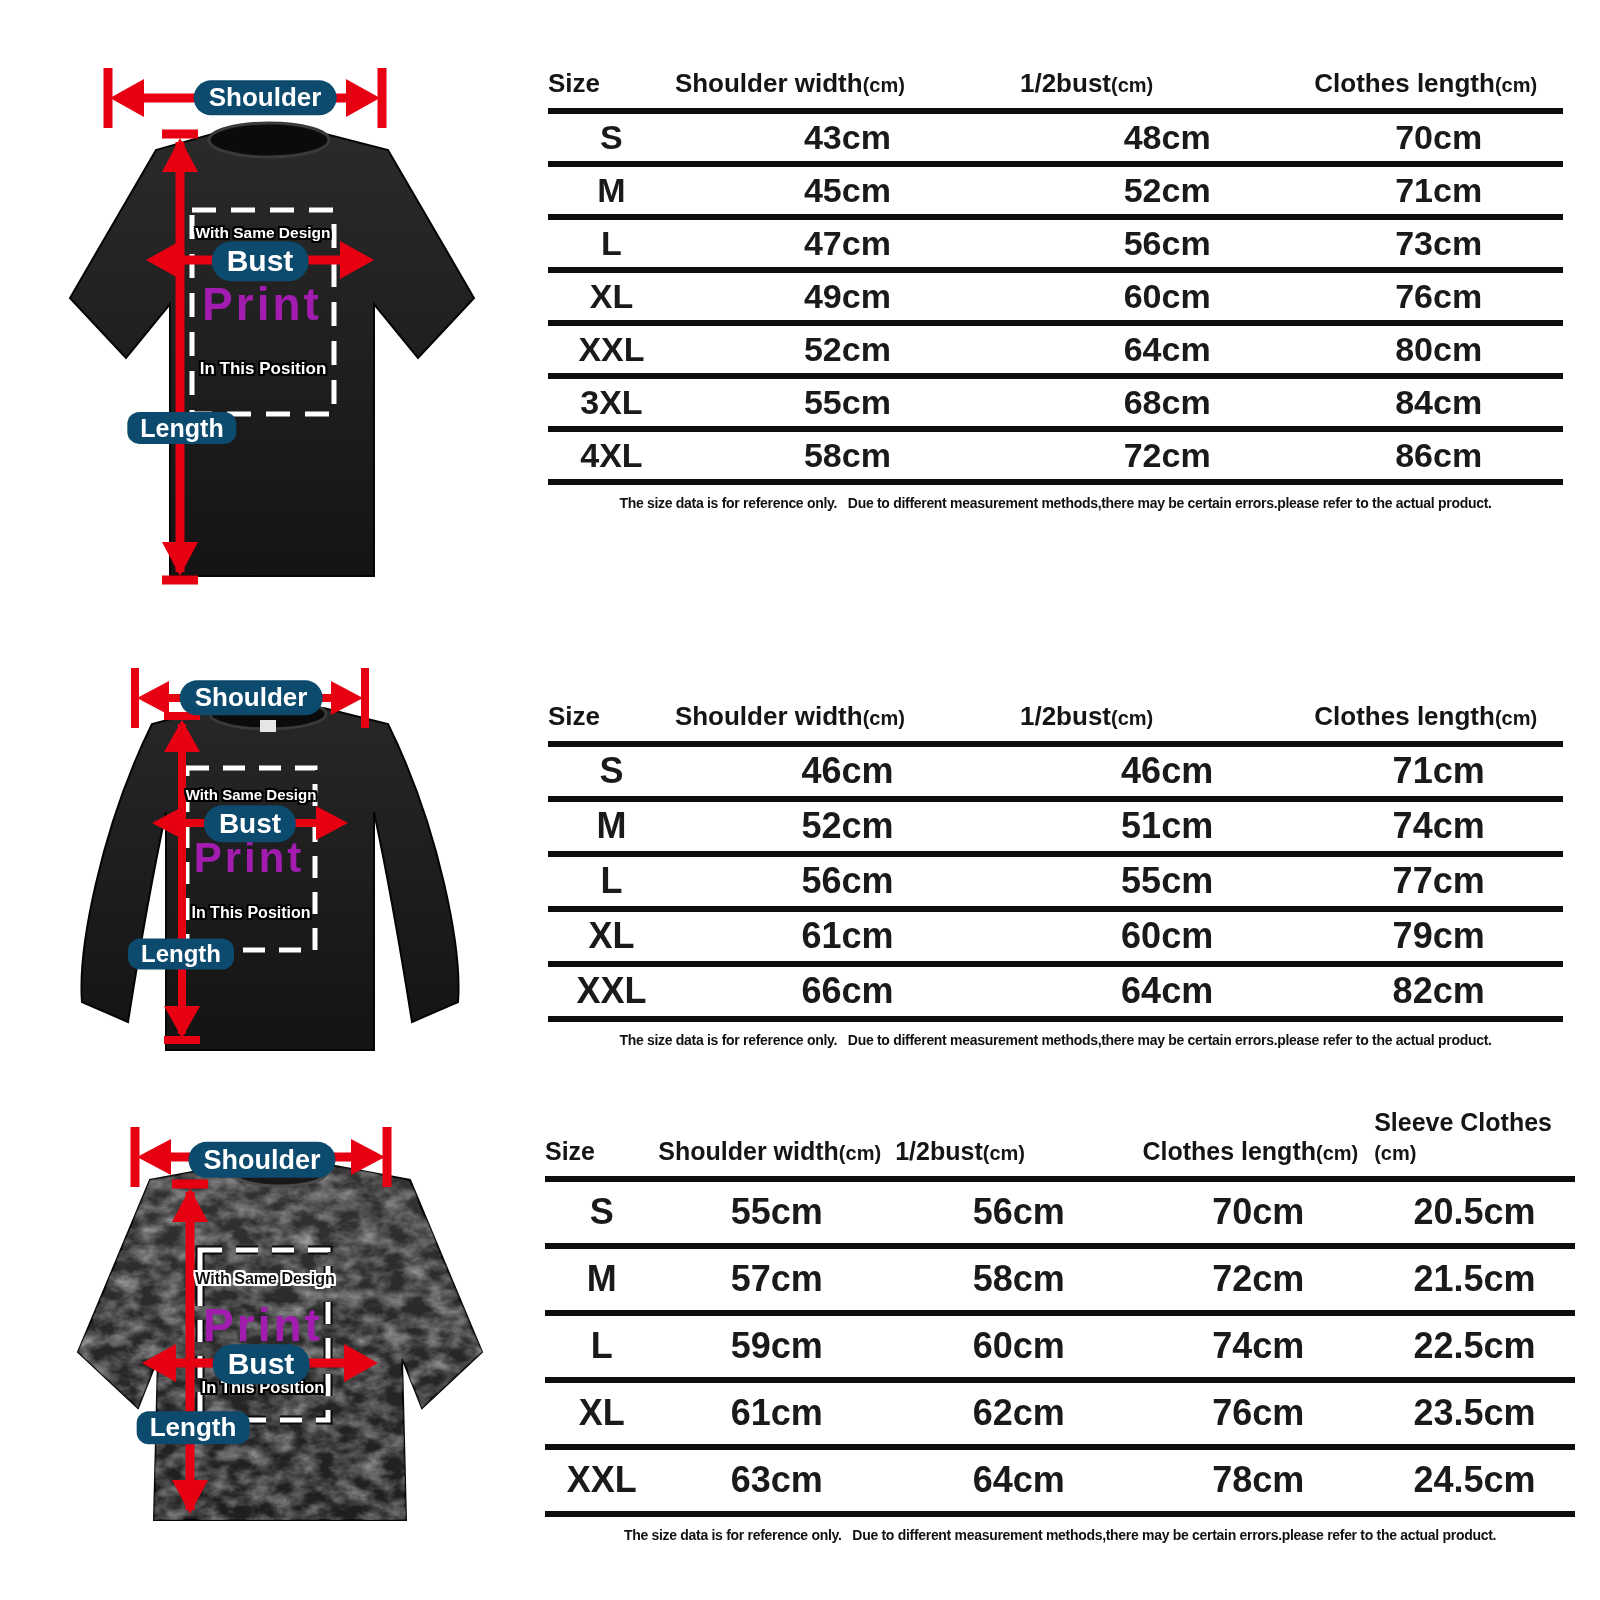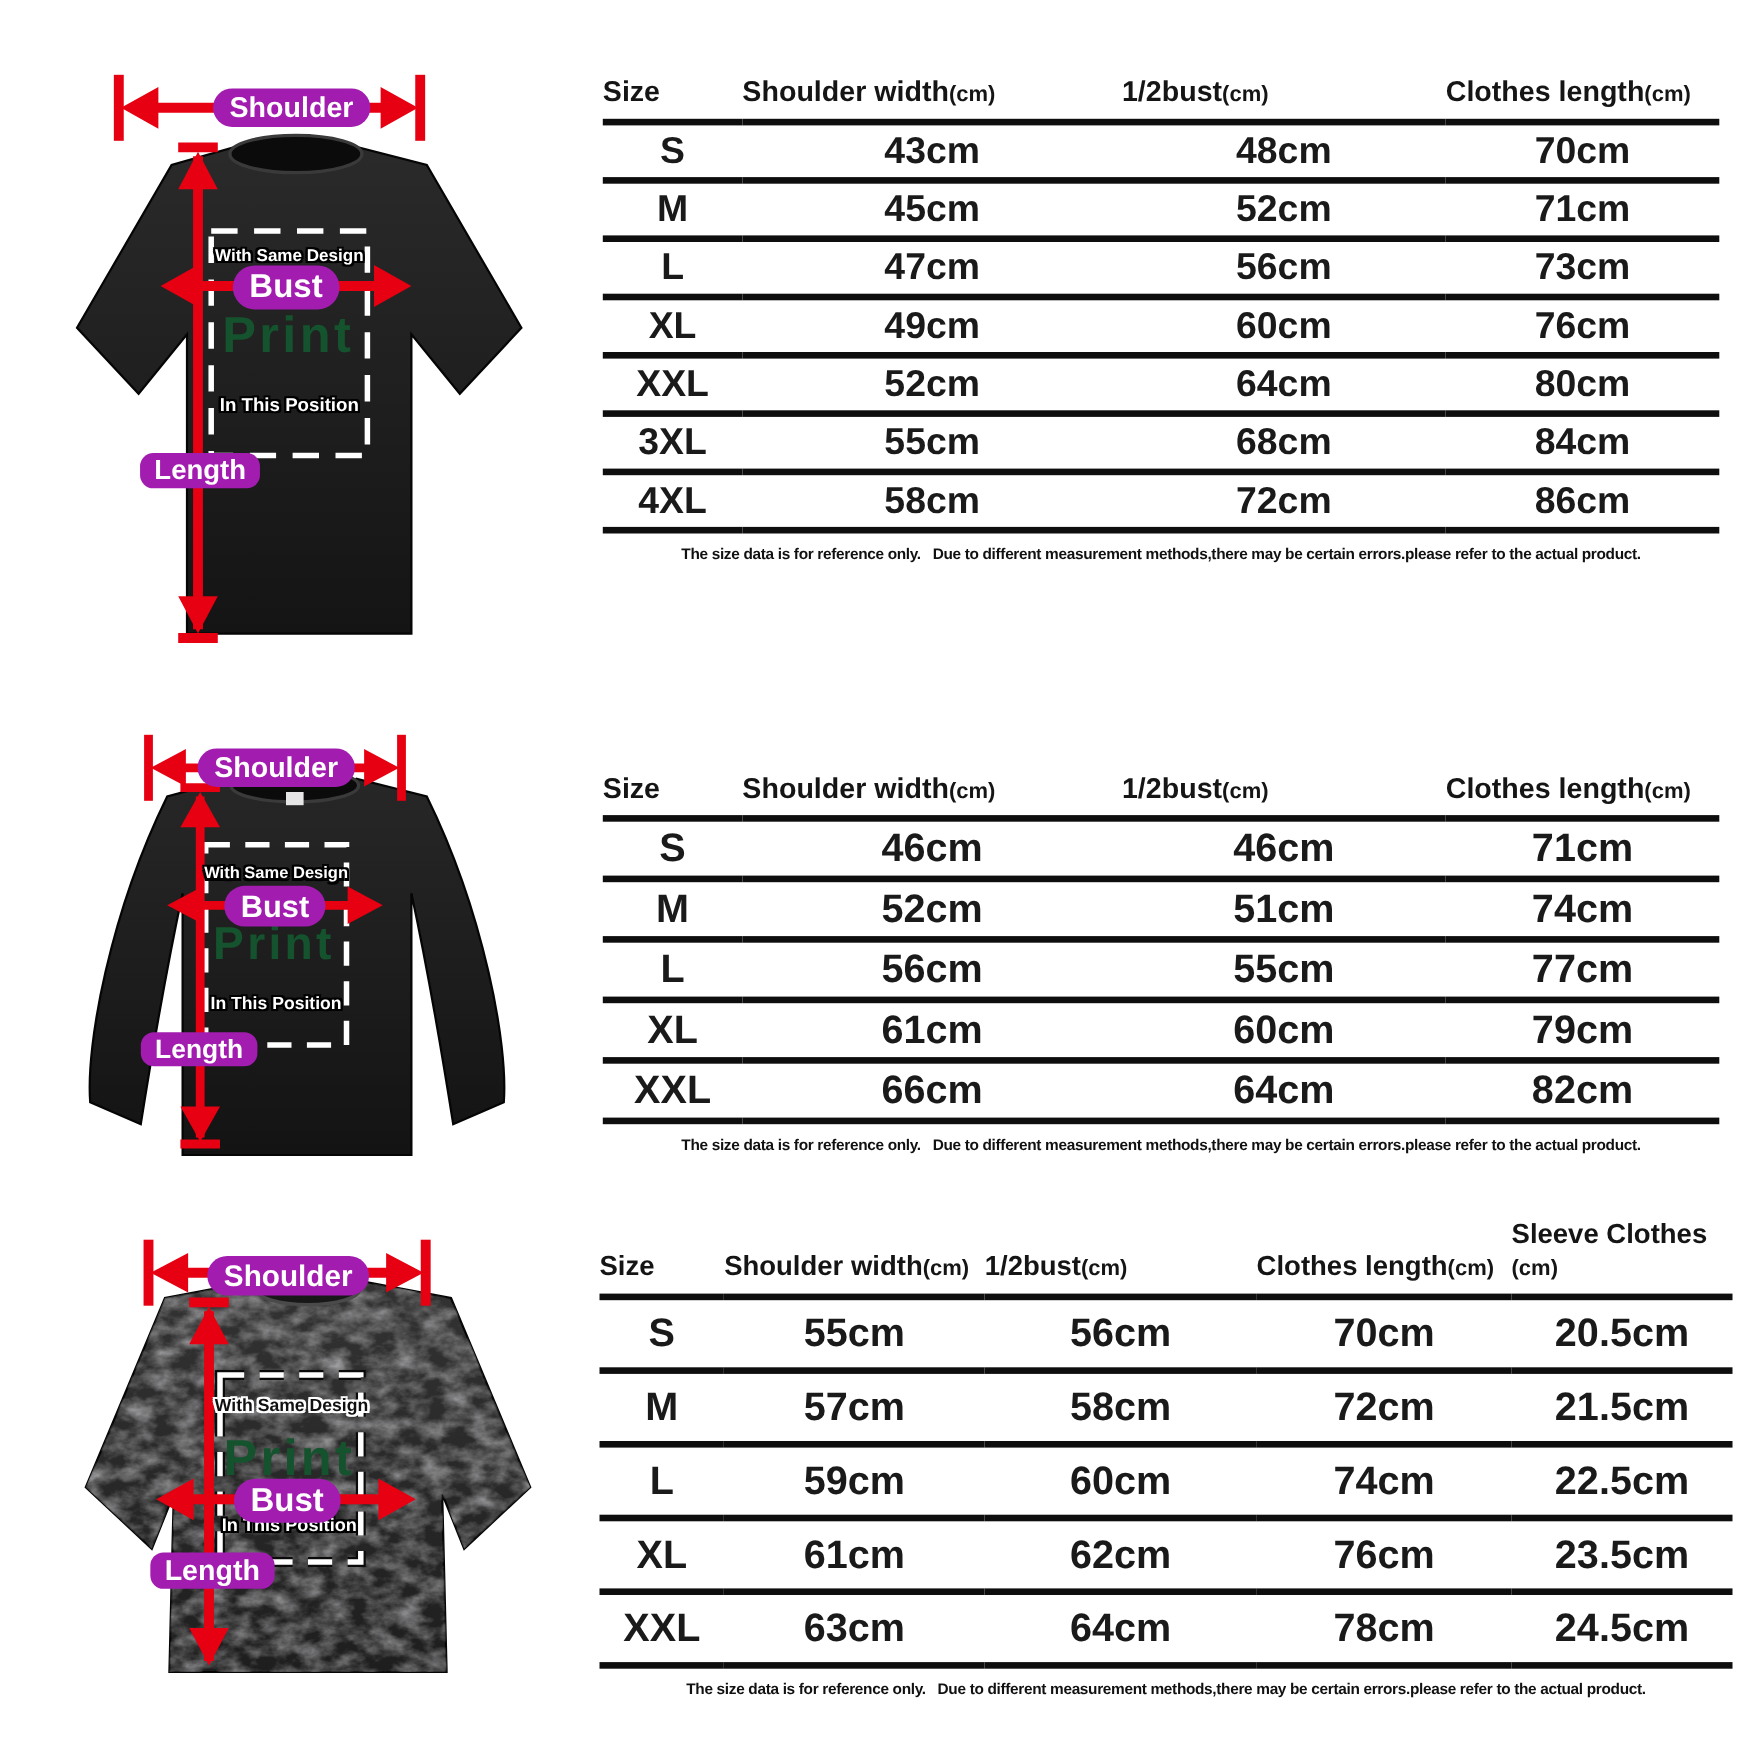--- a/index.html
+++ b/index.html
@@ -1,30 +1,30 @@
 <!DOCTYPE html>
 <html><head>
 <meta charset="utf-8">
 <style>
   html,body{margin:0;padding:0;background:#ffffff;}
   .canvas{position:relative;width:1600px;height:1600px;background:#ffffff;overflow:hidden;
           font-family:"Liberation Sans","DejaVu Sans",sans-serif;color:#111;}
   
   .diagram{position:absolute;}
   .diagram svg{position:absolute;left:0;top:0;}
-  .pill{position:absolute;transform:translate(-50%,-50%);background:#a21caf;color:#fff;
+  .pill{position:absolute;transform:translate(-50%,-50%);background:#0c4a6e;color:#fff;
         font-weight:bold;text-align:center;white-space:nowrap;padding:4px 15px;border-radius:30px;
         line-height:1.05;}
   .pill.rect{border-radius:12px;padding:3px 13px;}
   .dtext{position:absolute;transform:translate(-50%,-50%);font-weight:bold;white-space:nowrap;line-height:1;}
   .outline-dark{color:#fff;text-shadow:-2px -2px 0 #000,2px -2px 0 #000,-2px 2px 0 #000,2px 2px 0 #000,
                  -2px 0 0 #000,2px 0 0 #000,0 -2px 0 #000,0 2px 0 #000;}
   .outline-light{color:#101010;text-shadow:-2px -2px 0 #fff,2px -2px 0 #fff,-2px 2px 0 #fff,2px 2px 0 #fff,
                  -2px 0 0 #fff,2px 0 0 #fff,0 -2px 0 #fff,0 2px 0 #fff;}
-  .print-text{color:#14532d;letter-spacing:3px;}
+  .print-text{color:#a21caf;letter-spacing:3px;}
   
   .tablewrap{position:absolute;}
   table.size-table{width:100%;border-collapse:collapse;table-layout:fixed;}
   table.size-table th{font-weight:bold;text-align:left;vertical-align:bottom;
         border-bottom:6px solid #0e0e0e;color:#151515;}
   table.size-table td{font-weight:bold;text-align:center;color:#1a1a1a;line-height:1;
         border-bottom:6px solid #0e0e0e;}
   .t1 th{font-size:26px;padding:6px 0 9px;}
   .t1 td{font-size:34px;padding:6px 0 7px;}
   .t2 th{font-size:26px;padding:6px 0 9px;}

